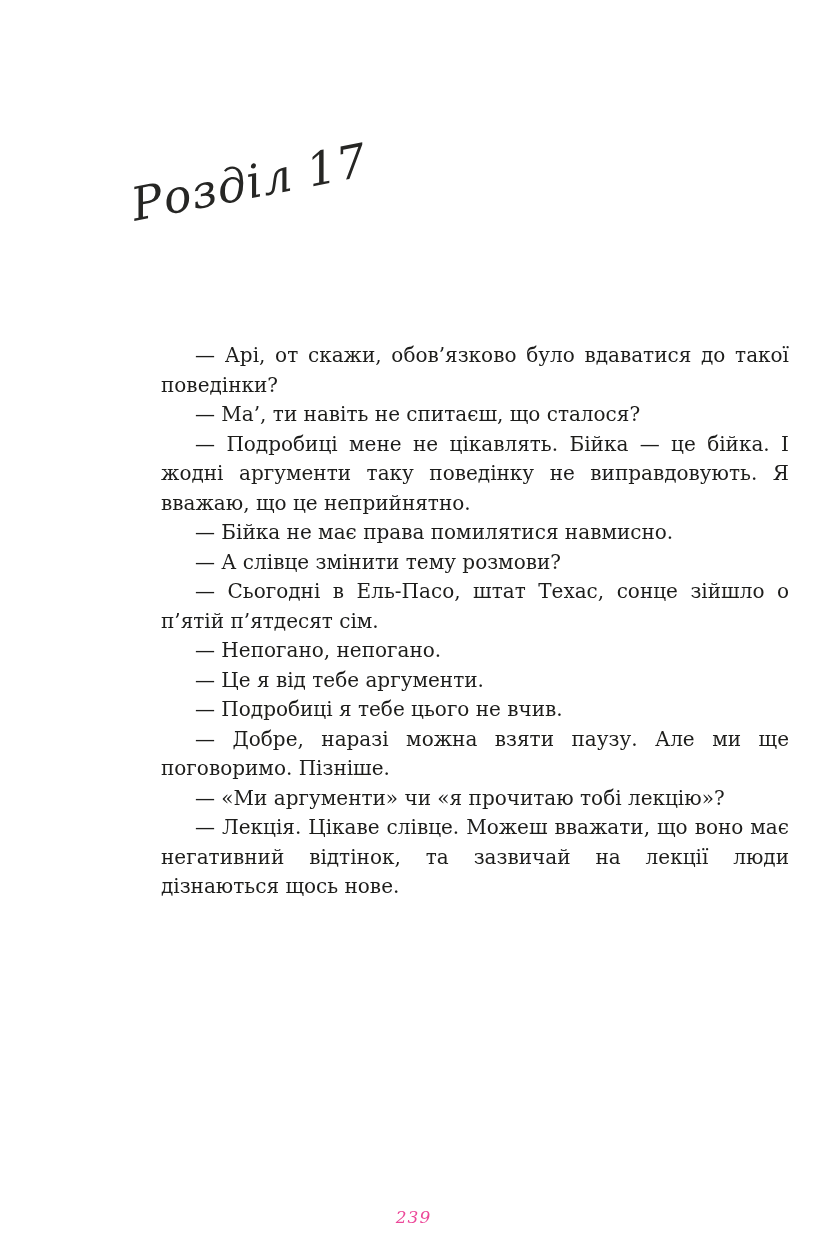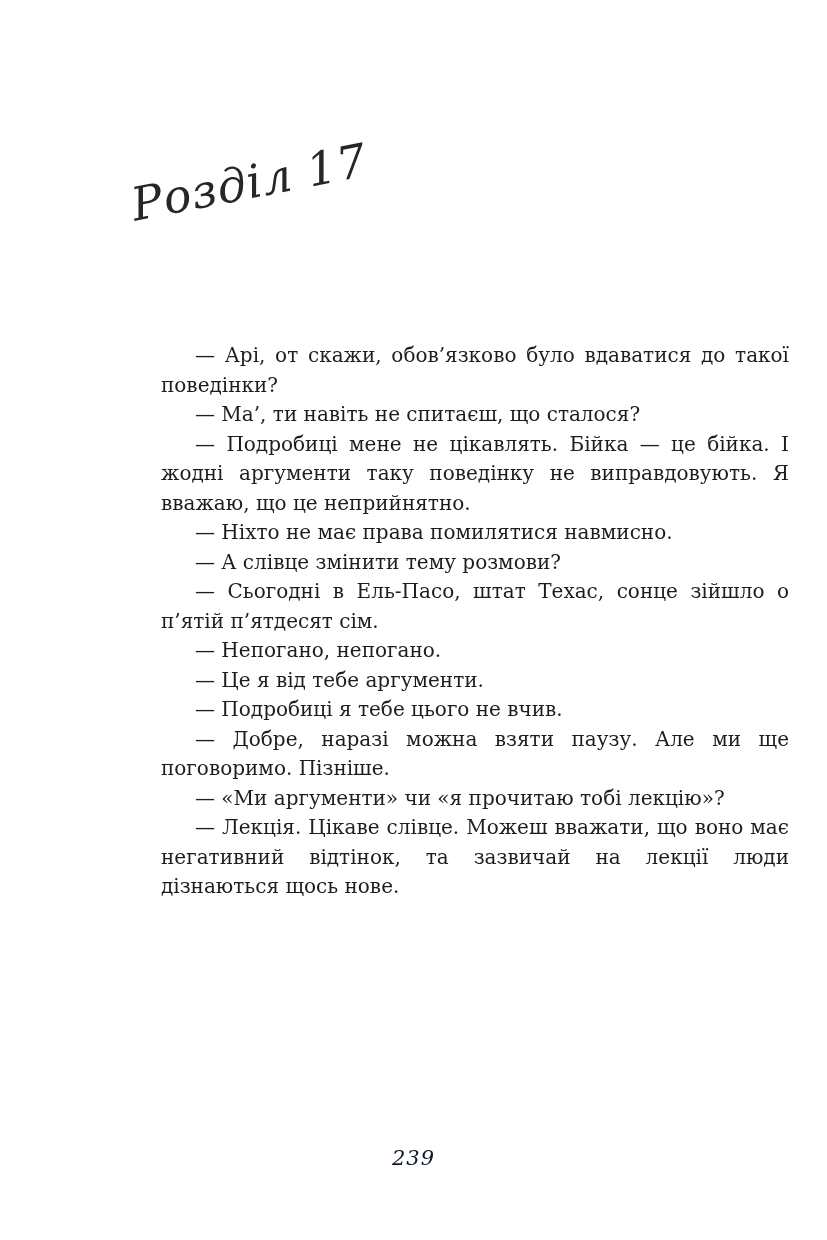--- a/index.html
+++ b/index.html
@@ -40,42 +40,42 @@
     margin: 0;
     padding: 0;
     font-size: 20px;
     line-height: 29.5px;
     text-align: justify;
     text-indent: 34px;
     color: #1d1d1b;
   }
   .page-number {
     position: absolute;
-    top: 1146px;
+    top: 1207px;
     left: 0;
     width: 100%;
     text-align: center;
     font-style: italic;
-    font-size: 21px;
-    color: #0f172a;
+    font-size: 17px;
+    color: #ec4899;
     letter-spacing: 1px;
   }
 </style>
 </head>
 <body>
 
 <div class="page">
 
   <div class="chapter-heading">Розділ 17</div>
 
   <div class="body-text">
     <p>— Арі, от скажи, обов’язково було вдаватися до такої поведінки?</p>
     <p>— Ма’, ти навіть не спитаєш, що сталося?</p>
     <p>— Подробиці мене не цікавлять. Бійка — це бійка. І жодні аргументи таку поведінку не виправдовують. Я вважаю, що це неприйнятно.</p>
-    <p>— Ніхто не має права помилятися навмисно.</p>
+    <p>— Бійка не має права помилятися навмисно.</p>
     <p>— А слівце змінити тему розмови?</p>
     <p>— Сьогодні в Ель-Пасо, штат Техас, сонце зійшло о п’ятій п’ятдесят сім.</p>
     <p>— Непогано, непогано.</p>
     <p>— Це я від тебе аргументи.</p>
     <p>— Подробиці я тебе цього не вчив.</p>
     <p>— Добре, наразі можна взяти паузу. Але ми ще поговоримо. Пізніше.</p>
     <p>— «Ми аргументи» чи «я прочитаю тобі лекцію»?</p>
     <p>— Лекція. Цікаве слівце. Можеш вважати, що воно має негативний відтінок, та зазвичай на лекції люди дізнаються щось нове.</p>
   </div>
 

